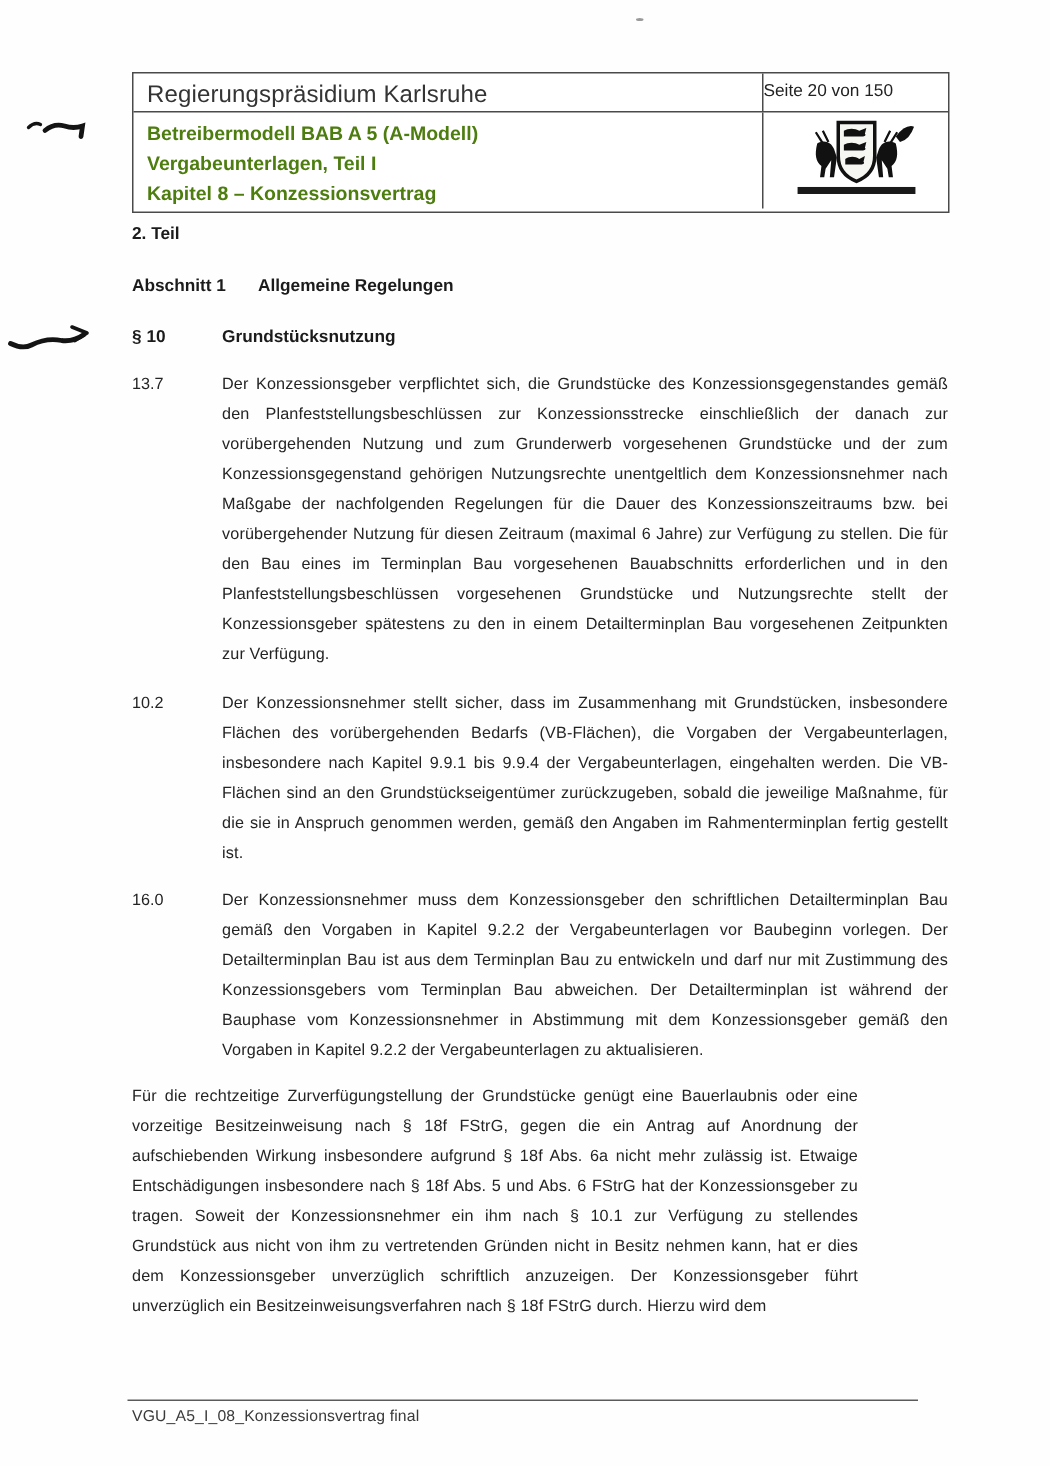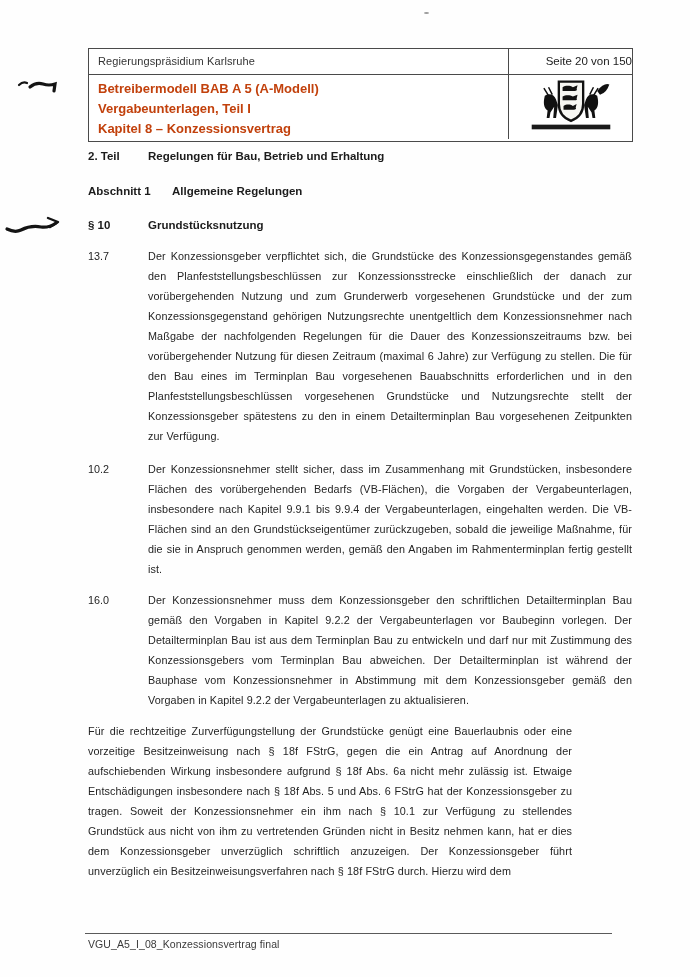--- a/index.html
+++ b/index.html
@@ -9,25 +9,25 @@
     -webkit-font-smoothing:antialiased;
   }
   .page{position:absolute;inset:0;background:#fefefe;overflow:hidden;}
 
   
   .header-box{
     position:absolute;left:88px;top:48px;width:543px;height:92px;
     border:1.4px solid #4a4a4a;background:#fff;
   }
   .hb-row1{height:26px;border-bottom:1.4px solid #4a4a4a;display:flex;box-sizing:border-box;}
-  .hb-office{flex:1;padding:6px 0 0 9px;font-size:11px;color:#343434;letter-spacing:.1px;}
+  .hb-office{flex:1;padding:6px 0 0 9px;font-size:16px;color:#343434;letter-spacing:.1px;}
   .hb-page{width:124px;border-left:1.4px solid #4a4a4a;box-sizing:border-box;
-           text-align:right;padding-top:6px;font-size:11.5px;color:#222;}
+           text-align:left;padding-top:6px;font-size:11.5px;color:#222;}
   .hb-row2{display:flex;height:64px;}
-  .hb-titles{flex:1;padding:4px 0 0 9px;font-weight:bold;font-size:13px;line-height:20px;color:#c2410c;}
+  .hb-titles{flex:1;padding:4px 0 0 9px;font-weight:bold;font-size:13px;line-height:20px;color:#4d7c0f;}
   .hb-arms{width:124px;border-left:1.4px solid #4a4a4a;box-sizing:border-box;
            display:flex;align-items:center;justify-content:center;}
 
   
   .heading{position:absolute;left:88px;display:flex;font-weight:bold;font-size:11.5px;color:#1b1b1b;}
   .heading .h-label{flex:none;}
   .h1{top:150px}.h1 .h-label{width:60px}
   .h2{top:185px}.h2 .h-label{width:84px}
   .h3{top:219px}.h3 .h-label{width:60px}
 
@@ -92,21 +92,20 @@
             <path d="M80,21 c-5,-3 -10,-1 -12,4 l-2,6 2,14 3,0 -1,-12 4,6 1,6 3,0 -1,-8 c4,-3 5,-8 3,-16 z" fill="#111"></path>
             <path d="M80,16 q7,-9 13,-7 q-3,9 -10,11 z" fill="#111"></path>
           </svg>
         </span>
       </div>
     </div>
   </div>
 
   <div class="heading h1">
     <span class="h-label">2. Teil</span>
-    <span>Regelungen für Bau, Betrieb und Erhaltung</span>
   </div>
   <div class="heading h2">
     <span class="h-label">Abschnitt 1</span>
     <span>Allgemeine Regelungen</span>
   </div>
   <div class="heading h3">
     <span class="h-label">§ 10</span>
     <span>Grundstücksnutzung</span>
   </div>
 

